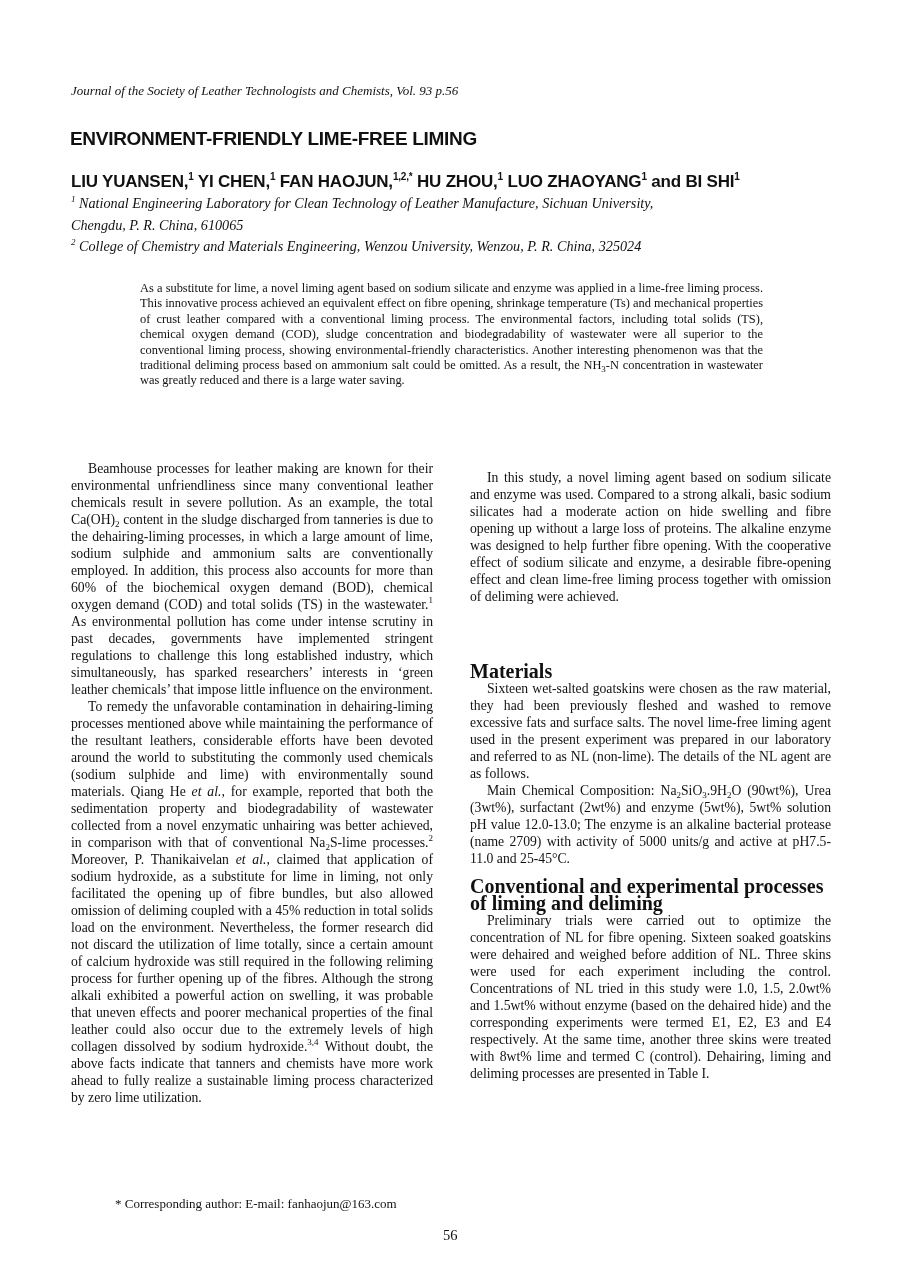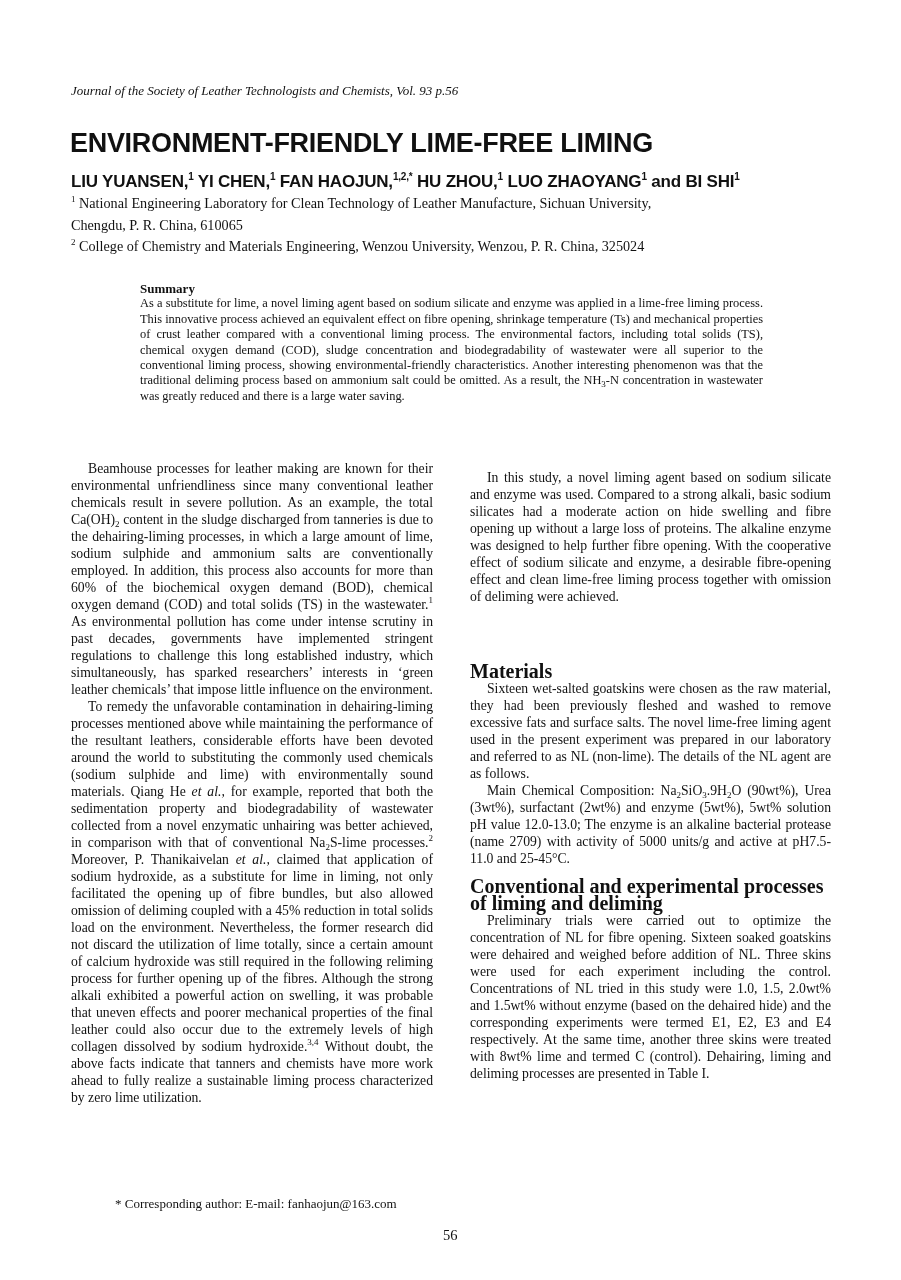--- a/index.html
+++ b/index.html
@@ -2,24 +2,24 @@
 <html><head>
 <meta charset="utf-8">
 <style>
   html, body { margin: 0; padding: 0; background: #ffffff; }
   body { width: 901px; height: 1280px; position: relative; overflow: hidden; color: #111; }
   .serif { font-family: "Liberation Serif", "DejaVu Serif", serif; }
   .sans { font-family: "Liberation Sans", "DejaVu Sans", sans-serif; }
 
   #running-head { position: absolute; left: 71px; top: 83px; font-size: 13px; font-style: italic; }
 
-  #title { position: absolute; left: 70px; top: 128px; font-size: 27px; font-weight: bold; letter-spacing: -0.3px; margin: 0; }
+  #title { position: absolute; left: 70px; top: 128px; font-size: 19px; font-weight: bold; letter-spacing: -0.3px; margin: 0; }
   #authors { position: absolute; left: 71px; top: 172px; font-size: 17px; font-weight: bold; letter-spacing: -0.2px; }
   #authors sup { font-size: 10px; font-weight: bold; vertical-align: 7px; line-height: 0; }
-  .affil { position: absolute; left: 71px; font-size: 14.2px; }
+  .affil { position: absolute; left: 71px; font-size: 14.2px; font-style: italic; }
   .affil sup { font-size: 9px; vertical-align: 6px; line-height: 0; }
   #affil1 { top: 195px; }
   #affil1b { top: 217px; }
   #affil2 { top: 238px; }
 
   #summary { position: absolute; left: 140px; top: 281px; width: 623px; font-size: 12.4px; line-height: 15.4px; }
   #summary-title { font-weight: bold; font-size: 13px; }
   #summary-text { text-align: justify; font-family: Liberation Serif, serif; }
 
   .col { position: absolute; font-size: 13.7px; line-height: 17px; text-align: justify; }
@@ -53,21 +53,20 @@
   <span>HU ZHOU,</span><sup>1</sup>
   <span>LUO ZHAOYANG</span><sup>1</sup>
   <span>and BI SHI</span><sup>1</sup>
 </div>
 
 <div id="affil1" class="affil serif"><sup>1</sup> <span>National Engineering Laboratory for Clean Technology of Leather Manufacture, Sichuan University,</span></div>
 <div id="affil1b" class="affil serif"><span>Chengdu, P. R. China, 610065</span></div>
 <div id="affil2" class="affil serif"><sup>2</sup> <span>College of Chemistry and Materials Engineering, Wenzou University, Wenzou, P. R. China, 325024</span></div>
 
 <div id="summary" class="serif">
-  <div id="summary-title">Summary</div>
   <div id="summary-text"><span>As a substitute for lime, a novel liming agent based on sodium silicate and enzyme was applied in a lime-free liming process. This innovative process achieved an equivalent effect on fibre opening, shrinkage temperature (Ts) and mechanical properties of crust leather compared with a conventional liming process. The environmental factors, including total solids (TS), chemical oxygen demand (COD), sludge concentration and biodegradability of wastewater were all superior to the conventional liming process, showing environmental-friendly characteristics. Another interesting phenomenon was that the traditional deliming process based on ammonium salt could be omitted. As a result, the NH</span><sub>3</sub><span>-N concentration in wastewater was greatly reduced and there is a large water saving.</span></div>
 </div>
 
 <div id="col-left" class="col serif">
   <p><span>Beamhouse processes for leather making are known for their environmental unfriendliness since many conventional leather chemicals result in severe pollution. As an example, the total Ca(OH)</span><sub>2</sub><span> content in the sludge discharged from tanneries is due to the dehairing-liming processes, in which a large amount of lime, sodium sulphide and ammonium salts are conventionally employed. In addition, this process also accounts for more than 60% of the biochemical oxygen demand (BOD), chemical oxygen demand (COD) and total solids (TS) in the wastewater.</span><sup class="ref">1</sup><span> As environmental pollution has come under intense scrutiny in past decades, governments have implemented stringent regulations to challenge this long established industry, which simultaneously, has sparked researchers’ interests in ‘green leather chemicals’ that impose little influence on the environment.</span></p>
   <p><span>To remedy the unfavorable contamination in dehairing-liming processes mentioned above while maintaining the performance of the resultant leathers, considerable efforts have been devoted around the world to substituting the commonly used chemicals (sodium sulphide and lime) with environmentally sound materials. Qiang He </span><i>et al.,</i><span> for example, reported that both the sedimentation property and biodegradability of wastewater collected from a novel enzymatic unhairing was better achieved, in comparison with that of conventional Na</span><sub>2</sub><span>S-lime processes.</span><sup class="ref">2</sup><span> Moreover, P. Thanikaivelan </span><i>et al.,</i><span> claimed that application of sodium hydroxide, as a substitute for lime in liming, not only facilitated the opening up of fibre bundles, but also allowed omission of deliming coupled with a 45% reduction in total solids load on the environment. Nevertheless, the former research did not discard the utilization of lime totally, since a certain amount of calcium hydroxide was still required in the following reliming process for further opening up of the fibres. Although the strong alkali exhibited a powerful action on swelling, it was probable that uneven effects and poorer mechanical properties of the final leather could also occur due to the extremely levels of high collagen dissolved by sodium hydroxide.</span><sup class="ref">3,4</sup><span> Without doubt, the above facts indicate that tanners and chemists have more work ahead to fully realize a sustainable liming process characterized by zero lime utilization.</span></p>
 </div>
 
 <div id="col-right" class="col serif">
   <p>In this study, a novel liming agent based on sodium silicate and enzyme was used. Compared to a strong alkali, basic sodium silicates had a moderate action on hide swelling and fibre opening up without a large loss of proteins. The alkaline enzyme was designed to help further fibre opening. With the cooperative effect of sodium silicate and enzyme, a desirable fibre-opening effect and clean lime-free liming process together with omission of deliming were achieved.</p>

